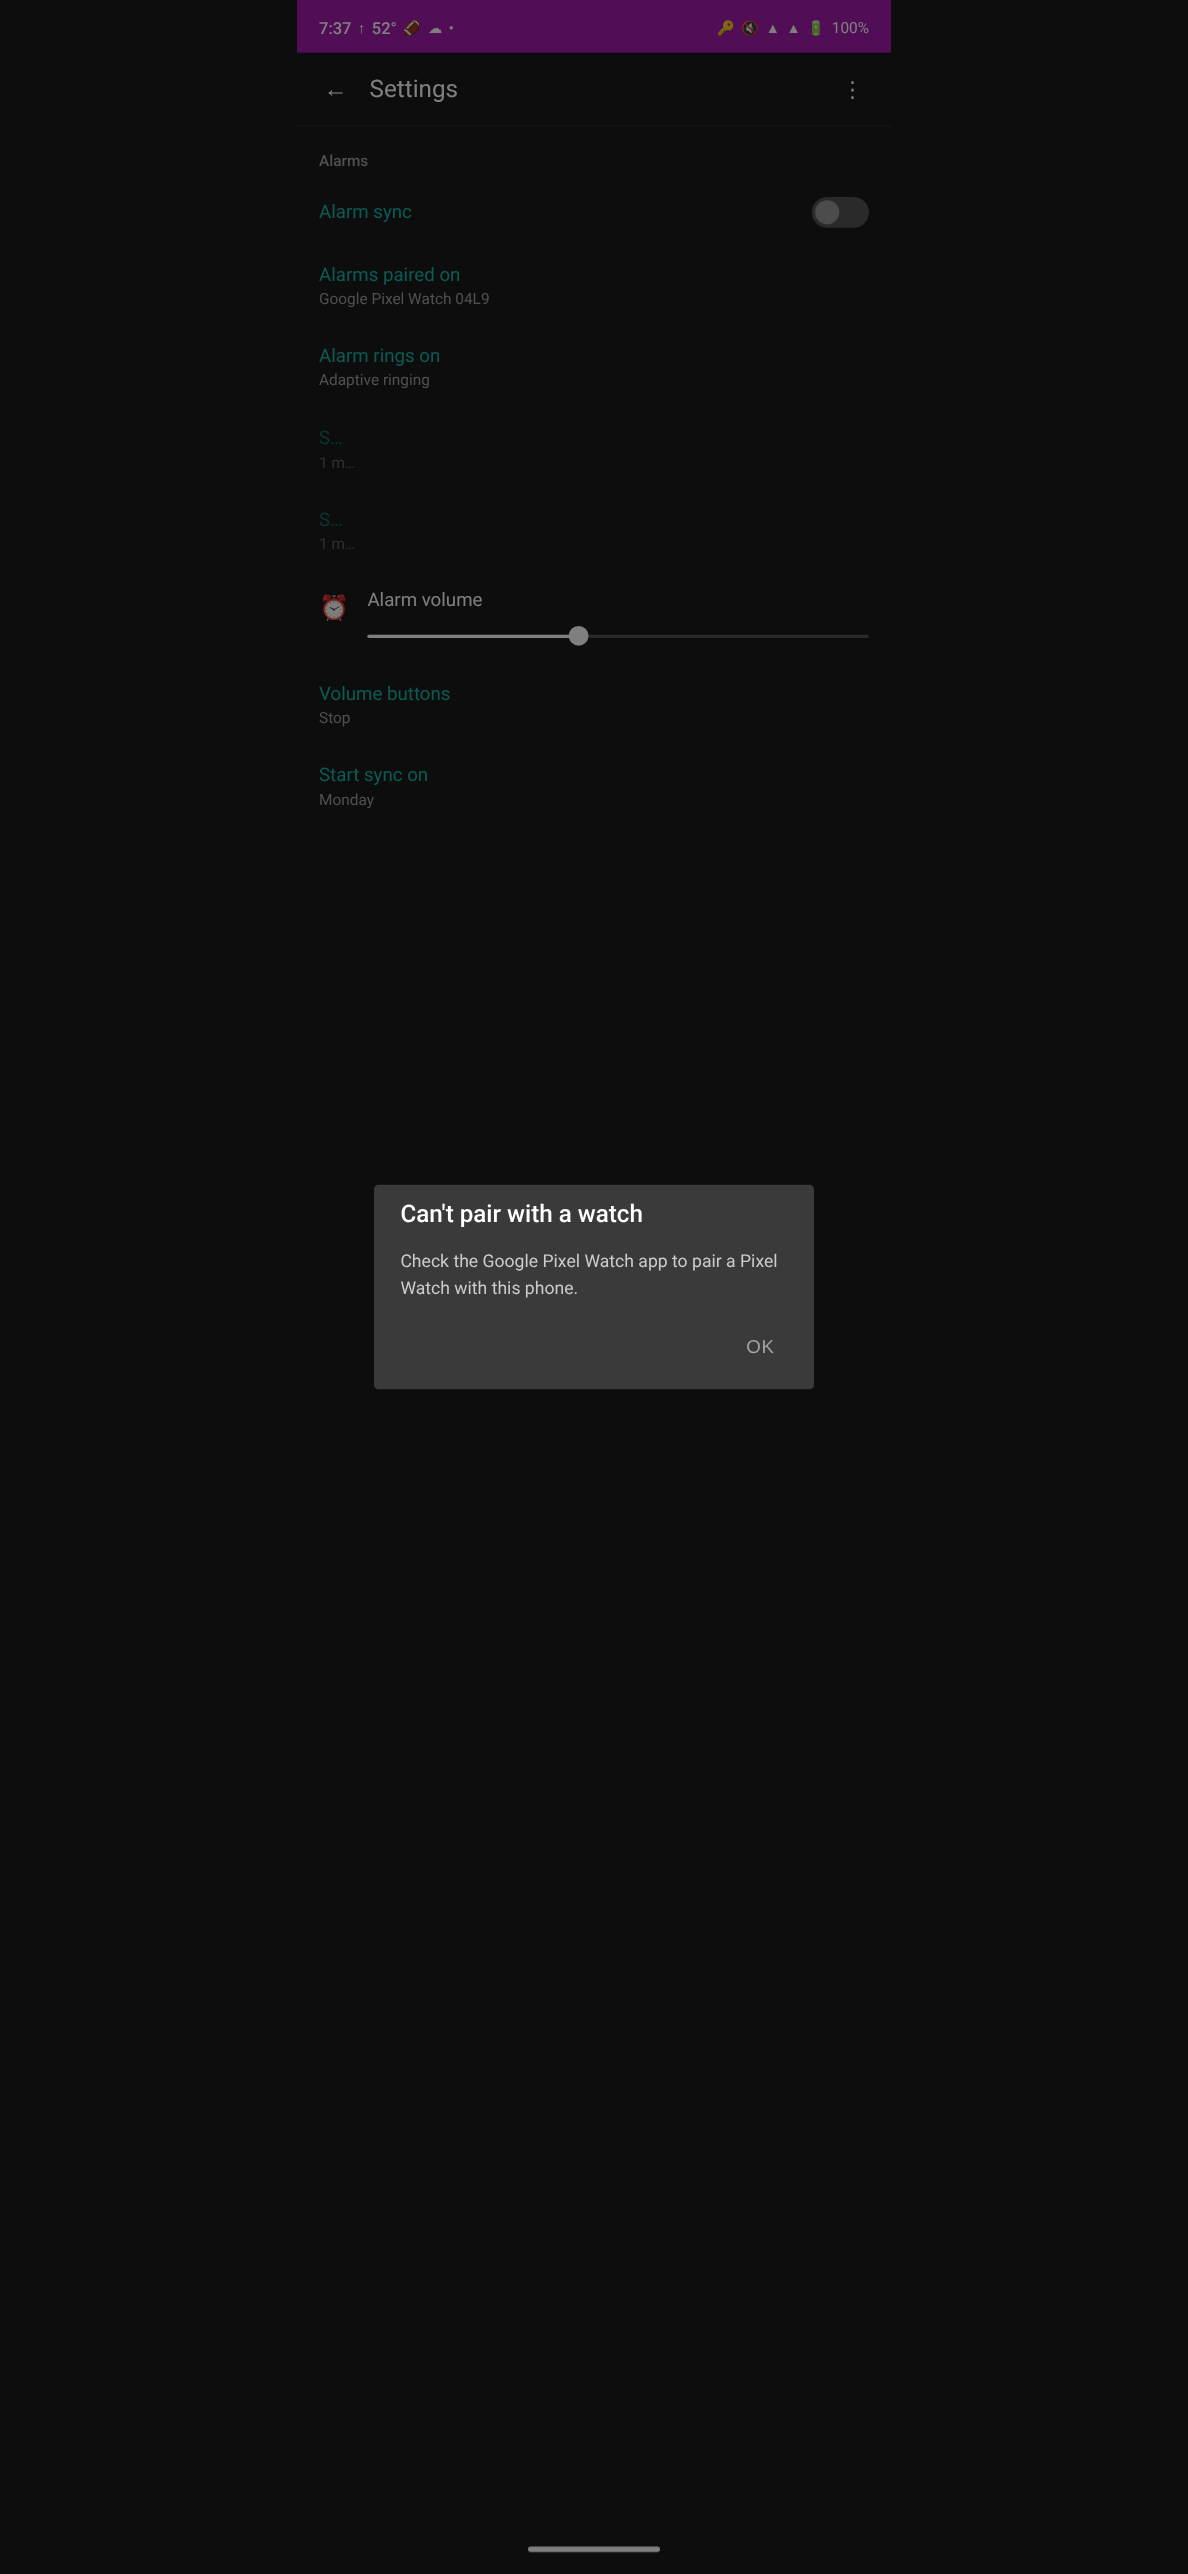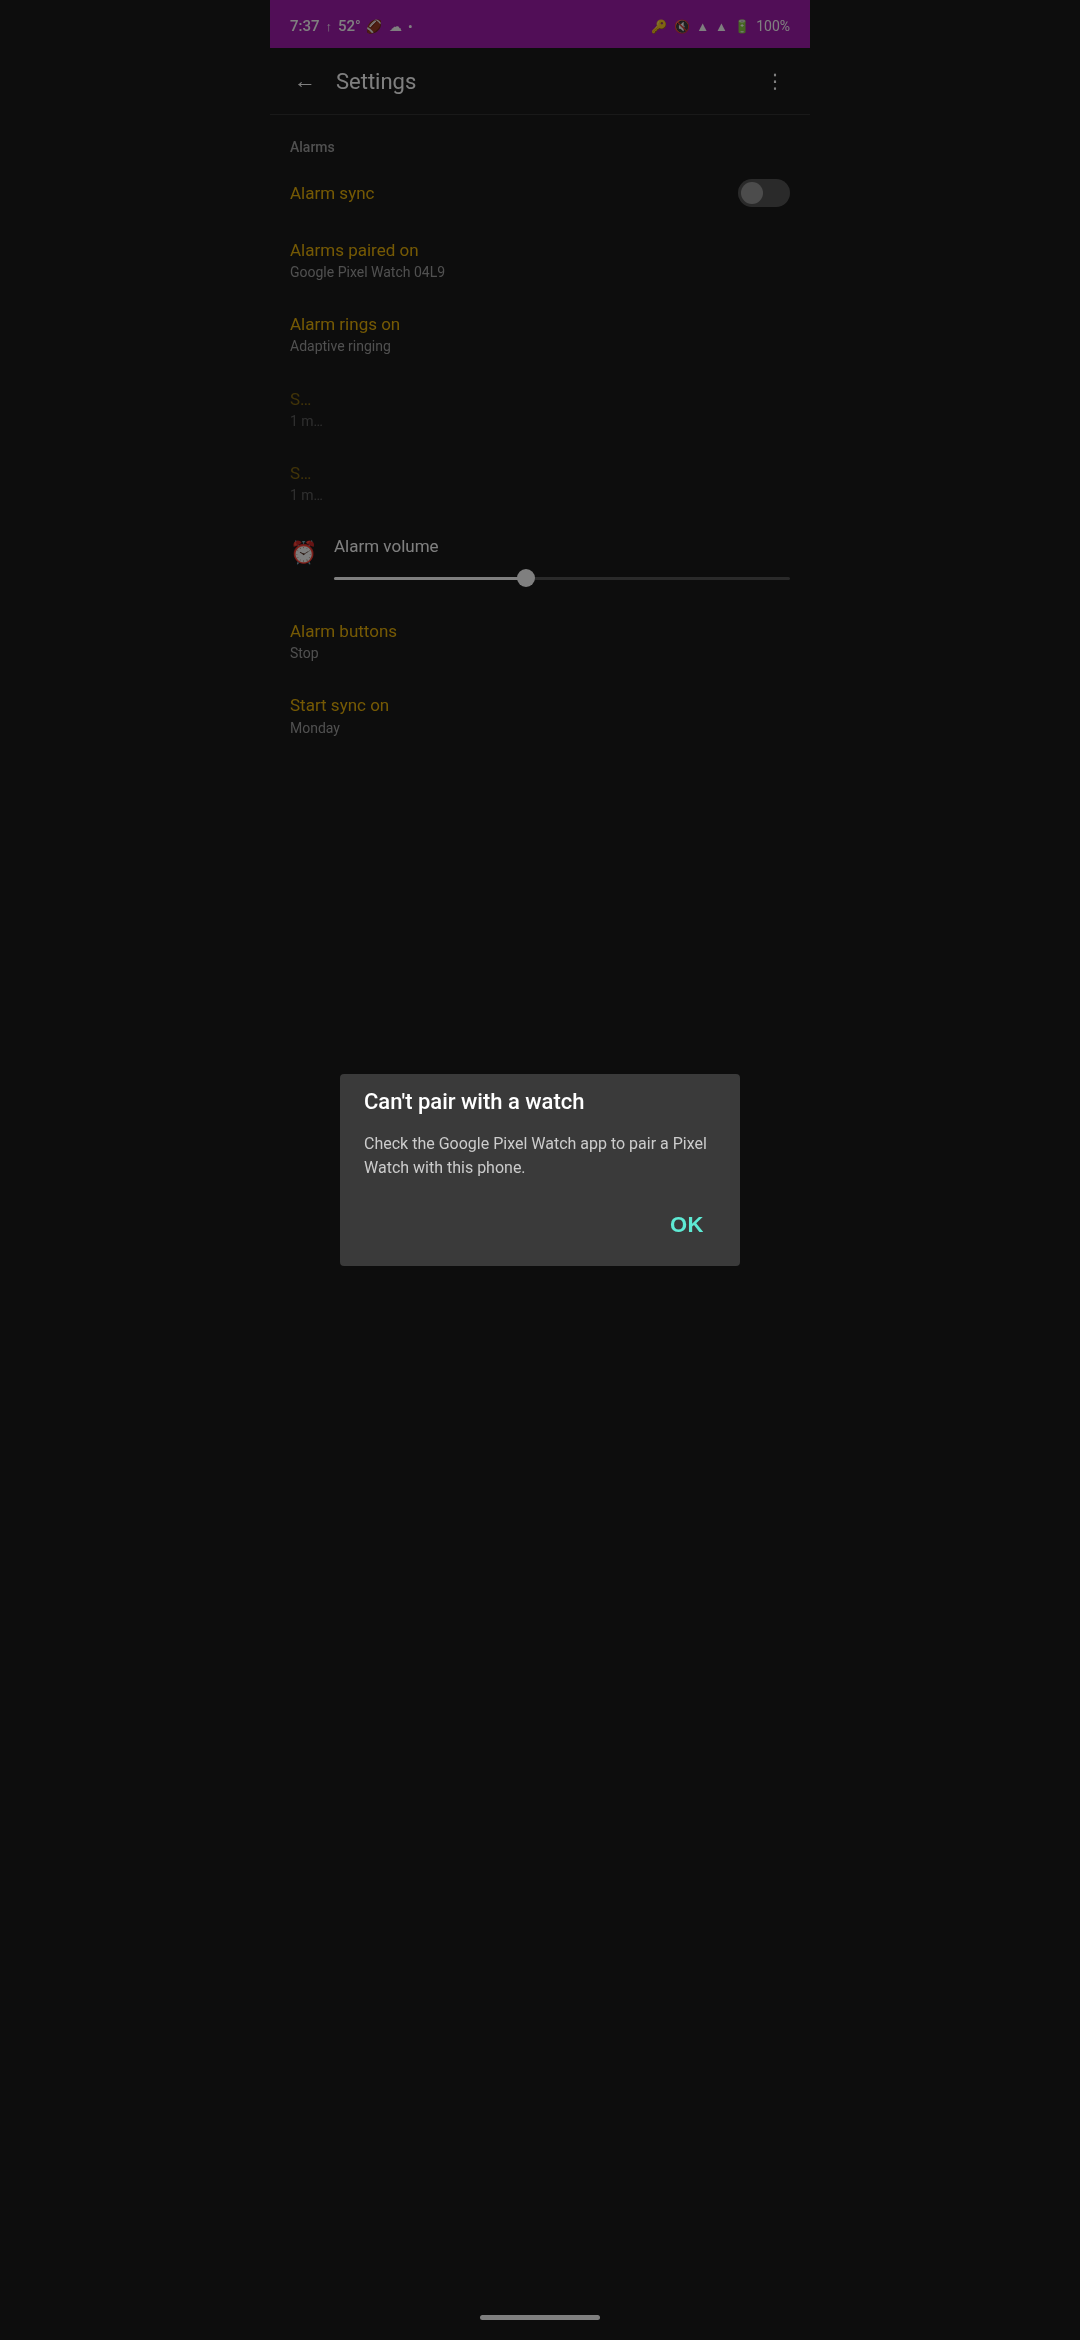--- a/index.html
+++ b/index.html
@@ -117,21 +117,21 @@
       justify-content: space-between;
       cursor: pointer;
     }
 
     .setting-item-text {
       flex: 1;
     }
 
     .setting-title {
       font-size: 17px;
-      color: #eab308;
+      color: #14b8a6;
       font-weight: 400;
       line-height: 1.3;
     }
 
     .setting-subtitle {
       font-size: 14px;
       color: #a0a0a0;
       margin-top: 2px;
       line-height: 1.3;
     }
@@ -262,23 +262,23 @@
     }
 
     .dialog-actions {
       display: flex;
       justify-content: flex-end;
     }
 
     .dialog-ok-btn {
       background: none;
       border: none;
-      color: #5eead4;
-      font-size: 22px;
-      font-weight: 700;
+      color: #a3a3a3;
+      font-size: 17px;
+      font-weight: 400;
       cursor: pointer;
       padding: 8px 12px;
       letter-spacing: 0.5px;
     }
 
     
     .bottom-bar {
       position: fixed;
       bottom: 0;
       left: 50%;
@@ -393,21 +393,21 @@
           <div class="slider-fill"></div>
           <div class="slider-thumb"></div>
         </div>
       </div>
     </div>
   </div>
 
 
   <div class="setting-item">
     <div class="setting-item-text">
-      <div class="setting-title">Alarm buttons</div>
+      <div class="setting-title">Volume buttons</div>
       <div class="setting-subtitle">Stop</div>
     </div>
   </div>
 
   <div class="setting-item">
     <div class="setting-item-text">
       <div class="setting-title">Start sync on</div>
       <div class="setting-subtitle">Monday</div>
     </div>
   </div>

